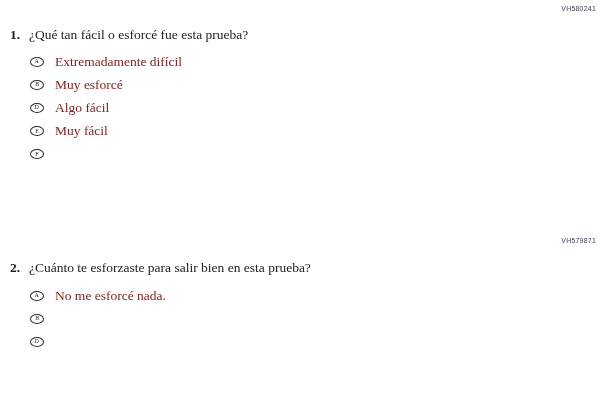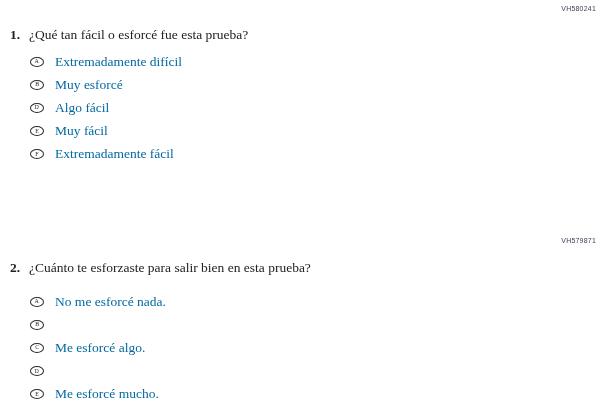--- a/index.html
+++ b/index.html
@@ -40,21 +40,21 @@
       width: 19px;
       font-weight: bold;
       flex: 0 0 19px;
     }
     .qtext { white-space: nowrap; }
     .options {
       position: absolute;
       left: 30px;
     }
     .q1-options { top: 50px; }
-    .q2-options { top: 290px; }
+    .q2-options { top: 284px; }
     .option {
       height: 23.2px;
       display: flex;
       align-items: center;
       gap: 11px;
       cursor: pointer;
     }
     .oval {
       flex: 0 0 14px;
       width: 14px;
@@ -71,21 +71,21 @@
       font-family: "Liberation Serif", serif;
       font-size: 7px;
       line-height: 7px;
       transform: scale(0.85);
       color: #2a2a30;
     }
     .option-label {
       font-size: 13.5px;
       line-height: 16px;
       white-space: nowrap;
-      color: #0369a1;
+      color: #7f1d1d;
     }
   </style>
 </head>
 <body>
 
 <div class="page">
 
   <div class="accession acc-1">VH580241</div>
 
   <div class="question-row q1-row">
@@ -115,21 +115,20 @@
     <div class="option">
       <span class="oval">
           <span class="oval-letter">E</span>
         </span>
       <span class="option-label">Muy fácil</span>
     </div>
     <div class="option">
       <span class="oval">
           <span class="oval-letter">F</span>
         </span>
-      <span class="option-label">Extremadamente fácil</span>
     </div>
   </div>
 
   <div class="accession acc-2">VH579871</div>
 
   <div class="question-row q2-row">
     <span class="qnum">2.</span>
     <span class="qtext">¿Cuánto te esforzaste para salir bien en esta prueba?</span>
   </div>
 
@@ -140,30 +139,18 @@
         </span>
       <span class="option-label">No me esforcé nada.</span>
     </div>
     <div class="option">
       <span class="oval">
           <span class="oval-letter">B</span>
         </span>
     </div>
     <div class="option">
       <span class="oval">
-          <span class="oval-letter">C</span>
-        </span>
-      <span class="option-label">Me esforcé algo.</span>
-    </div>
-    <div class="option">
-      <span class="oval">
           <span class="oval-letter">D</span>
         </span>
-    </div>
-    <div class="option">
-      <span class="oval">
-          <span class="oval-letter">E</span>
-        </span>
-      <span class="option-label">Me esforcé mucho.</span>
     </div>
   </div>
 
 </div>
 
 </body></html>

